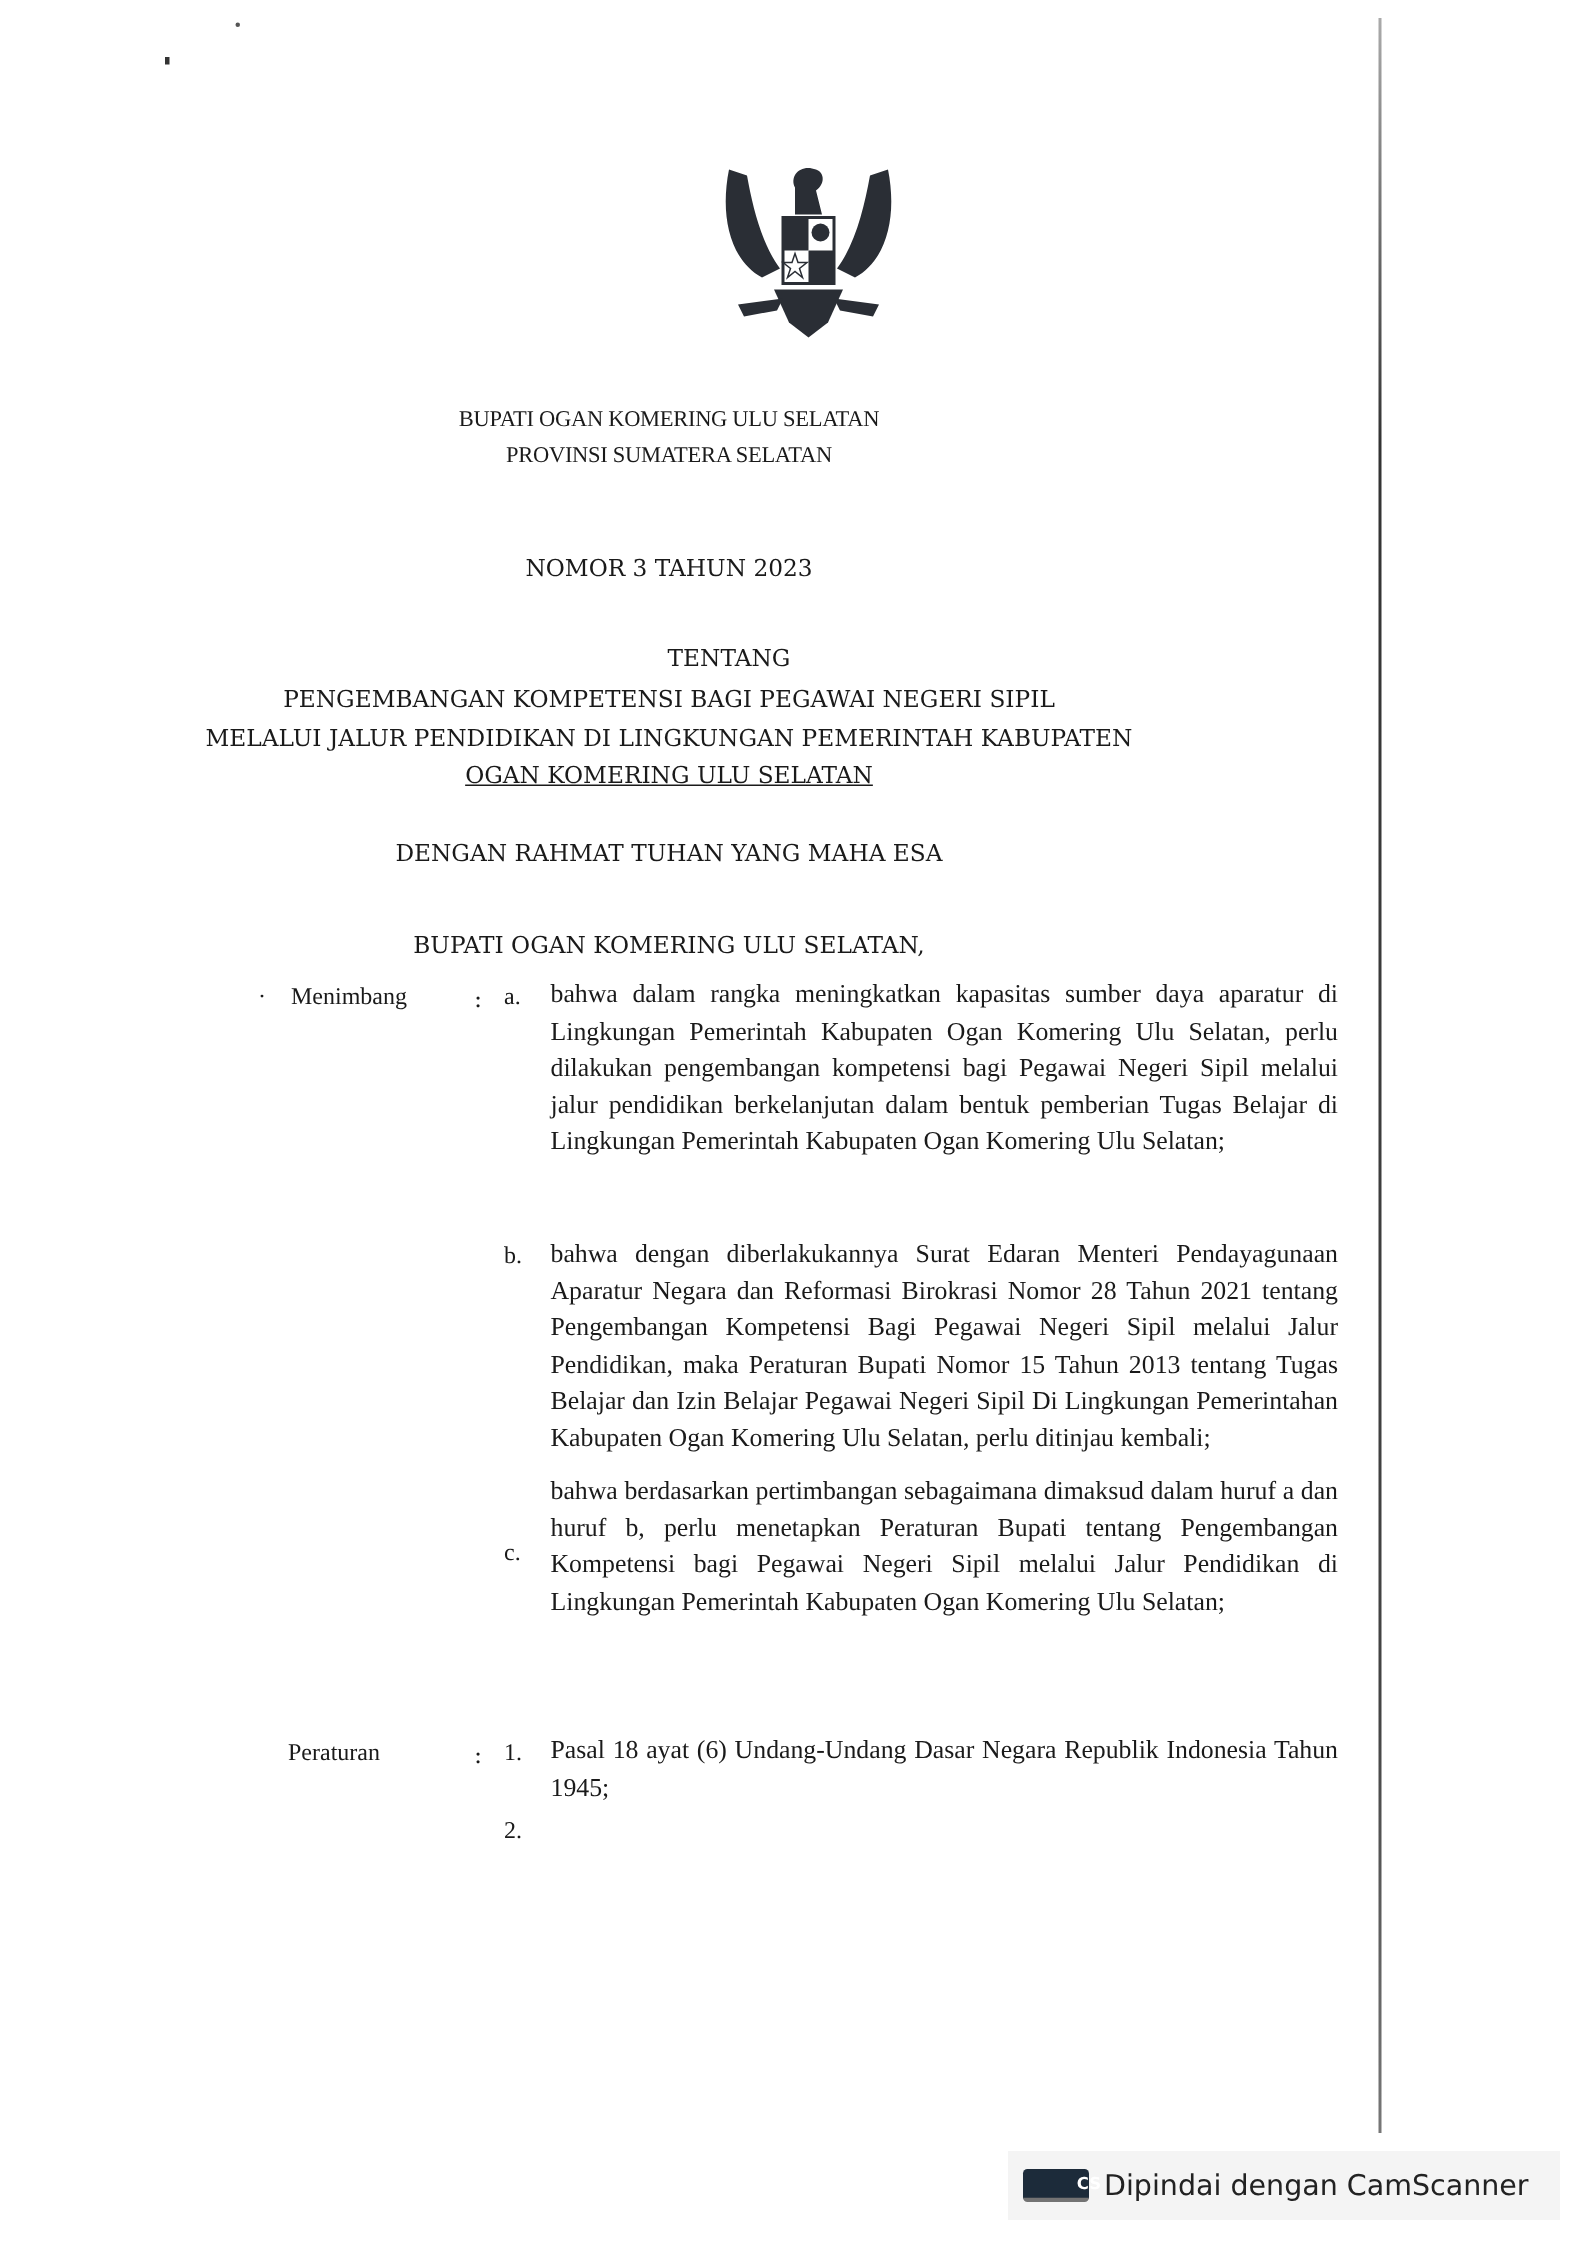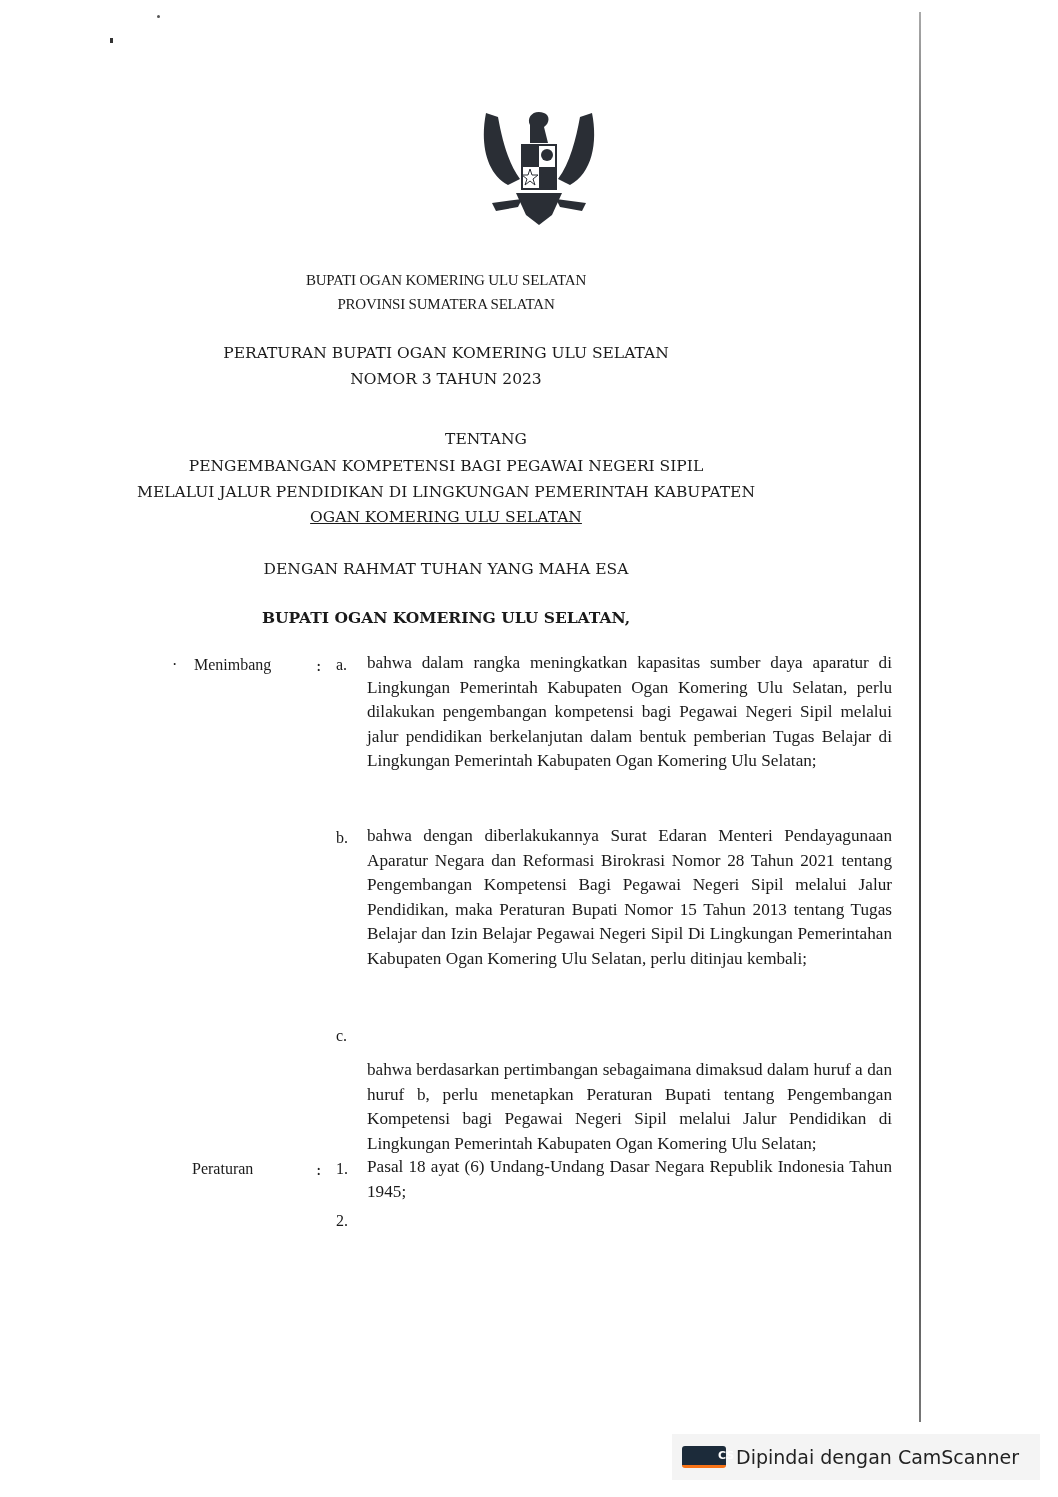--- a/index.html
+++ b/index.html
@@ -15,21 +15,21 @@
     .center { position: absolute; left: 0; width: 892px; text-align: center; }
     .h-small { font-size: 15px; letter-spacing: -0.2px; font-family: "Liberation Serif", serif; }
     .h-norm { font-size: 15.5px; }
     .h-title { font-size: 15.5px; line-height: 25px; }
     .underline { text-decoration: underline; }
     .label { position: absolute; font-size: 16px; font-family: "Liberation Serif", serif; }
     .colon { position: absolute; font-size: 16px; }
     .marker { position: absolute; font-size: 16px; font-family: "Liberation Serif", serif; }
     .para { position: absolute; left: 367px; width: 525px; font-size: 17.2px; line-height: 24.5px; text-align: justify; font-family: "Liberation Serif", serif; }
     .cs-bar { position: absolute; left: 672px; top: 1434px; width: 368px; height: 46px; background: #f4f4f4; display: flex; align-items: center; }
-    .cs-icon { width: 44px; height: 22px; margin-left: 10px; background: #1c2b3a; border-radius: 3px; border-bottom: 3px solid #f97316; color: #fff; font-family: "DejaVu Sans", sans-serif; font-size: 11px; font-weight: bold; display: flex; align-items: center; justify-content: center; box-sizing: border-box; padding-left: 44px; }
+    .cs-icon { width: 44px; height: 22px; margin-left: 10px; background: #1c2b3a; border-radius: 3px; border-bottom: 3px solid #737373; color: #fff; font-family: "DejaVu Sans", sans-serif; font-size: 11px; font-weight: bold; display: flex; align-items: center; justify-content: center; box-sizing: border-box; padding-left: 44px; }
     .cs-text { margin-left: 10px; font-family: "DejaVu Sans", sans-serif; font-size: 19px; color: #222; }
   </style>
 </head>
 <body>
 
 <div class="page">
   <div class="edge-line"></div>
   <div class="speck1"></div>
   <div class="speck2"></div>
 
@@ -45,44 +45,43 @@
     <rect x="44" y="42" width="34" height="44" fill="#ffffff" stroke="#2a2e35" stroke-width="2"></rect>
     <rect x="44" y="42" width="17" height="22" fill="#2a2e35"></rect>
     <rect x="61" y="64" width="17" height="22" fill="#2a2e35"></rect>
     <circle cx="69" cy="52" r="6" fill="#2a2e35"></circle>
     <polygon points="52,66 54,72 60,72 55,76 57,82 52,78 47,82 49,76 44,72 50,72" fill="#ffffff" stroke="#2a2e35"></polygon>
   </svg>
 
   <div class="center h-small" style="top:272px;">BUPATI  OGAN KOMERING ULU SELATAN</div>
   <div class="center h-small" style="top:296px;">PROVINSI SUMATERA SELATAN</div>
 
-  <div class="center h-norm" style="top:344px;">PERATURAN BUPATI OGAN KOMERING ULU SELATAN</div>
   <div class="center h-norm" style="top:370px;">NOMOR 3 TAHUN 2023</div>
 
   <div class="center h-norm" style="top:430px;padding-left:40px;">TENTANG</div>
 
   <div class="center h-title" style="top:454px;">PENGEMBANGAN KOMPETENSI BAGI PEGAWAI NEGERI SIPIL</div>
   <div class="center h-title" style="top:480px;">MELALUI JALUR PENDIDIKAN DI LINGKUNGAN PEMERINTAH KABUPATEN</div>
   <div class="center h-title underline" style="top:505px;">OGAN KOMERING ULU SELATAN</div>
 
   <div class="center h-norm" style="top:560px;">DENGAN RAHMAT TUHAN YANG MAHA ESA</div>
-  <div class="center h-norm" style="top:608px;font-weight:bold;">BUPATI OGAN KOMERING ULU SELATAN,</div>
+  <div class="center h-norm" style="top:621px;">BUPATI OGAN KOMERING ULU SELATAN,</div>
 
   <div class="label" style="left:172px; top:656px;">·</div>
   <div class="label" style="left:194px; top:656px;">Menimbang</div>
   <div class="colon" style="left:316px; top:656px;">:</div>
 
   <div class="marker" style="left:336px; top:656px;">a.</div>
   <div class="para" style="top:651px;">bahwa dalam rangka meningkatkan kapasitas sumber daya aparatur di Lingkungan Pemerintah Kabupaten Ogan Komering Ulu Selatan, perlu dilakukan pengembangan kompetensi bagi Pegawai Negeri Sipil melalui jalur pendidikan berkelanjutan dalam bentuk pemberian Tugas Belajar di Lingkungan Pemerintah Kabupaten Ogan Komering Ulu Selatan;</div>
 
   <div class="marker" style="left:336px; top:829px;">b.</div>
   <div class="para" style="top:824px;">bahwa dengan diberlakukannya Surat Edaran Menteri Pendayagunaan Aparatur Negara dan Reformasi Birokrasi Nomor 28 Tahun 2021 tentang Pengembangan Kompetensi Bagi Pegawai Negeri Sipil melalui Jalur Pendidikan, maka Peraturan Bupati Nomor 15 Tahun 2013 tentang Tugas Belajar dan Izin Belajar Pegawai Negeri Sipil Di Lingkungan Pemerintahan Kabupaten Ogan Komering Ulu Selatan, perlu ditinjau kembali;</div>
 
   <div class="marker" style="left:336px; top:1027px;">c.</div>
-  <div class="para" style="top:1058px;">bahwa berdasarkan pertimbangan sebagaimana dimaksud dalam huruf a dan huruf b, perlu menetapkan Peraturan Bupati tentang Pengembangan Kompetensi bagi Pegawai Negeri Sipil melalui Jalur Pendidikan di Lingkungan Pemerintah Kabupaten Ogan Komering Ulu Selatan;</div>
+  <div class="para" style="top:982px;">bahwa berdasarkan pertimbangan sebagaimana dimaksud dalam huruf a dan huruf b, perlu menetapkan Peraturan Bupati tentang Pengembangan Kompetensi bagi Pegawai Negeri Sipil melalui Jalur Pendidikan di Lingkungan Pemerintah Kabupaten Ogan Komering Ulu Selatan;</div>
 
   <div class="label" style="left:192px; top:1160px;">Peraturan</div>
   <div class="colon" style="left:316px; top:1160px;">:</div>
 
   <div class="marker" style="left:336px; top:1160px;">1.</div>
   <div class="para" style="top:1155px;">Pasal 18 ayat (6) Undang-Undang Dasar Negara Republik Indonesia Tahun 1945;</div>
 
   <div class="marker" style="left:336px; top:1212px;">2.</div>
 
   <div class="cs-bar">

